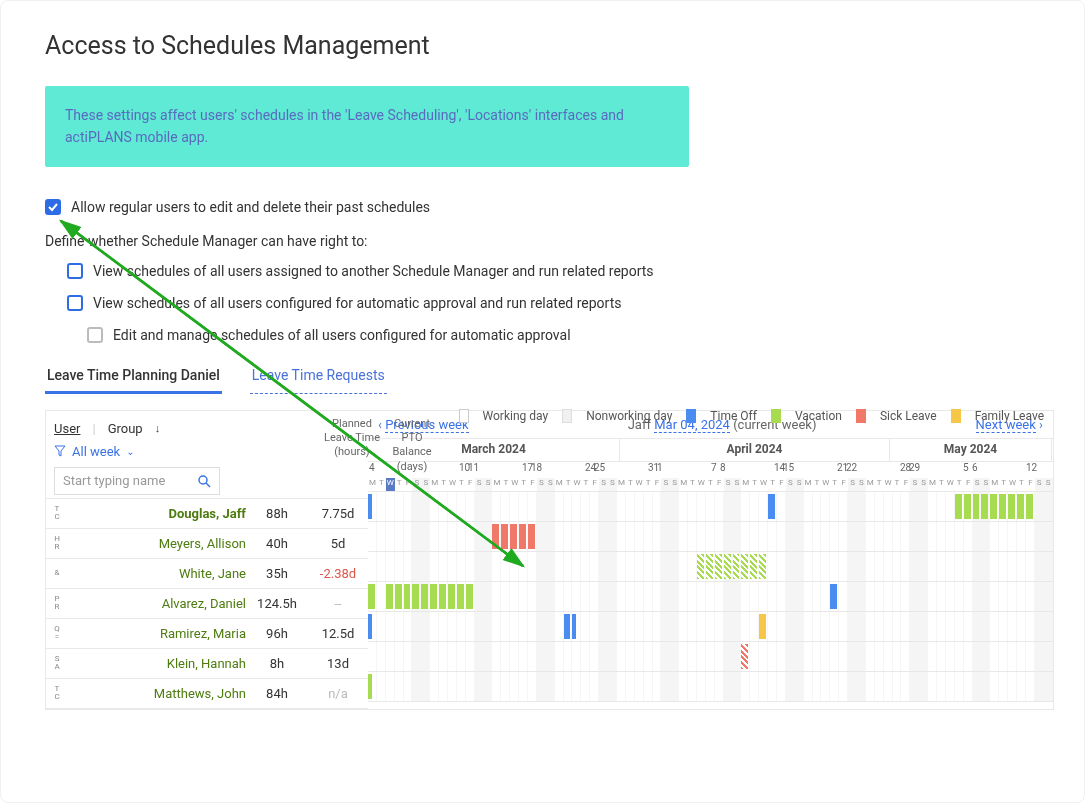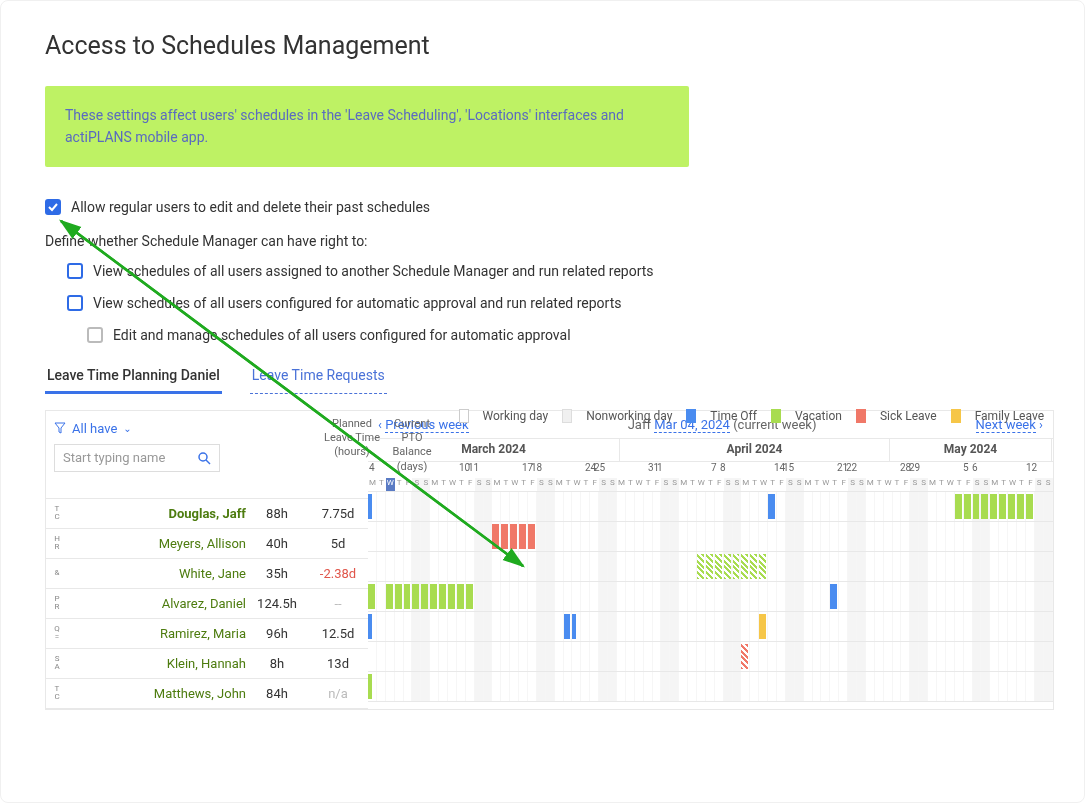--- a/index.html
+++ b/index.html
@@ -1,19 +1,19 @@
 <!DOCTYPE html>
 <html><head>
 <meta charset="utf-8">
 <style>
 * { box-sizing: border-box; margin: 0; padding: 0; }
 body { font-family: -apple-system, BlinkMacSystemFont, "Segoe UI", Roboto, Arial, sans-serif; background: #fff; color: #333; font-size: 14px; }
 .page { width: 1085px; height: 803px; position: relative; padding: 30px 30px 0 44px; overflow: hidden; border: 1px solid #f0f0f0; border-radius: 8px; }
 h1 { font-size: 25px; font-weight: 400; color: #333; margin-bottom: 26px; }
-.info-banner { background: #bef264; color: #5a6bbf; padding: 18px 20px; width: 644px; font-size: 14px; line-height: 1.6; margin-bottom: 32px; border-radius: 2px; }
+.info-banner { background: #5eead4; color: #5a6bbf; padding: 18px 20px; width: 644px; font-size: 14px; line-height: 1.6; margin-bottom: 32px; border-radius: 2px; }
 .checkbox-row { display: flex; align-items: center; gap: 10px; margin-bottom: 10px; }
 .checkbox { width: 16px; height: 16px; border: 2px solid #2e6be6; border-radius: 3px; display: inline-flex; align-items: center; justify-content: center; background: #fff; cursor: pointer; flex-shrink: 0; }
 .checkbox.checked { background: #2e6be6; }
 .checkbox.checked svg { display: block; }
 .checkbox svg { display: none; width: 10px; height: 10px; }
 .define-text { margin: 18px 0 14px 0; color: #333; }
 .sub-checks { margin-left: 22px; }
 .sub-checks .checkbox-row { margin-bottom: 16px; }
 .sub-sub { margin-left: 20px; }
 .sub-sub .checkbox { border-color: #bbb; }
@@ -151,25 +151,31 @@
     <div class="legend-item">
         <span class="swatch family"></span>
         <span>Family Leave</span>
       </div>
   </div>
 
   <div class="chart-area">
     <div class="left-panel">
       <div class="left-panel-top">
         <div class="left-header">
+          <div class="col-headers">
+            <span class="u">User</span>
+            <span style="color:#ccc">|</span>
+            <span class="g">Group</span>
+            <span class="arrow-down">↓</span>
+          </div>
           <div class="filter-row">
             <svg width="12" height="12" viewBox="0 0 12 12">
                 <path d="M1 1 L11 1 L7 6 L7 11 L5 10 L5 6 Z" fill="none" stroke="#3a72e8" stroke-width="1"></path>
               </svg>
-            <span>All have</span>
+            <span>All week</span>
             <span style="font-size:10px;">⌄</span>
           </div>
           <div class="search-box">
             <span>Start typing name</span>
             <svg width="14" height="14" viewBox="0 0 14 14">
                 <circle cx="6" cy="6" r="4" fill="none" stroke="#3a72e8" stroke-width="1.5"></circle>
                 <line x1="9" y1="9" x2="13" y2="13" stroke="#3a72e8" stroke-width="1.5"></line>
               </svg>
           </div>
         </div>

